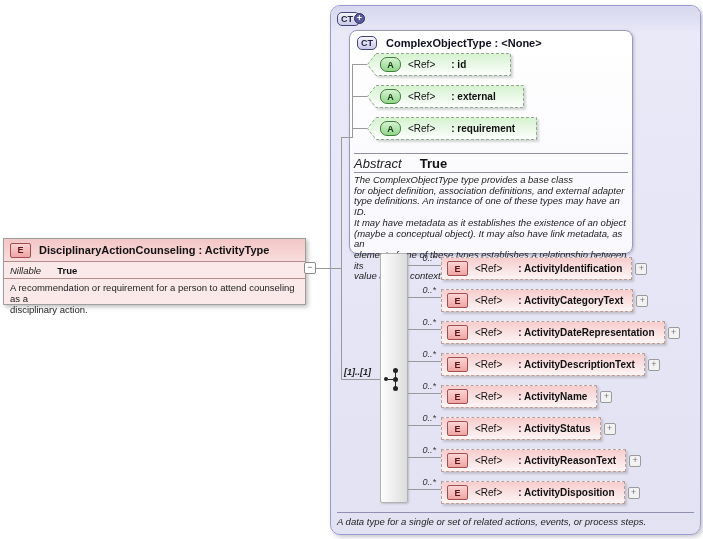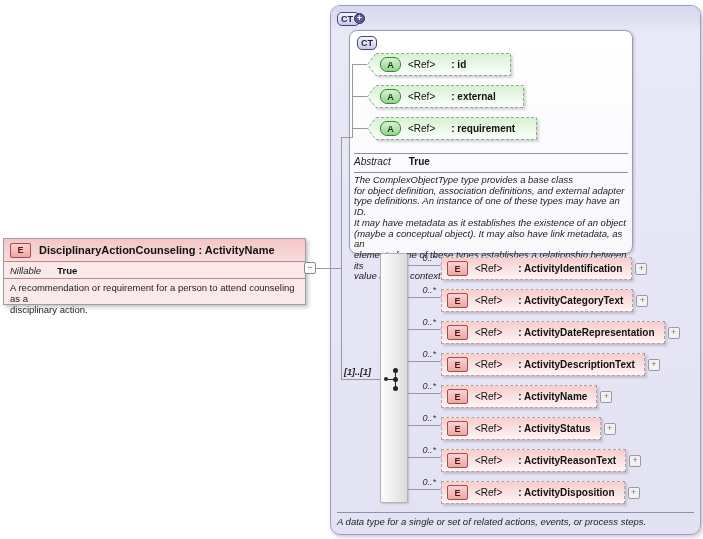--- a/index.html
+++ b/index.html
@@ -61,21 +61,21 @@
   .outer-footer{position:absolute;left:6px;top:510px;width:358px;font-size:9.5px;font-style:italic;
           color:#222;}
 
   
   .inner-box{position:absolute;left:18px;top:24px;width:284px;height:224px;box-sizing:border-box;
           background:linear-gradient(#ffffff,#f8f8fd);border:1px solid #9a9ab8;border-radius:8px;
           box-shadow:1px 1px 3px rgba(110,110,140,.4);}
   .inner-hdr{position:absolute;left:7px;top:5px;display:flex;align-items:center;gap:9px;}
   .inner-hdr .t{font-size:11px;font-weight:bold;color:#101020;}
   .sep{position:absolute;left:4px;width:274px;height:1px;background:#8f8fa8;}
-  .abs-row{position:absolute;left:4px;top:125px;font-size:10px;}
+  .abs-row{position:absolute;left:4px;top:125px;font-size:13px;}
   .abs-row .fl{font-style:italic;color:#222;}
   .abs-row .fv{font-weight:bold;margin-left:18px;color:#111;}
   .inner-desc{position:absolute;left:4px;top:144px;width:276px;font-size:9.5px;font-style:italic;
           color:#222;line-height:10.7px;}
 
   
   .attr-row{position:absolute;height:23px;display:flex;align-items:center;padding-left:13px;
           box-sizing:border-box;}
   .tag-svg{position:absolute;left:0;top:0;filter:drop-shadow(2px 2px 1px rgba(120,135,120,.35));}
   .tag-svg polygon{fill:url(#greenGrad);stroke:#93a893;stroke-width:1;stroke-dasharray:3 2;}
@@ -118,20 +118,21 @@
         <span>CT</span>
         <span class="plus-circle">+</span>
       </span>
     </div>
 
     <div class="inner-box">
       <div class="inner-hdr">
         <span class="ct-icon">
           <span>CT</span>
         </span>
+        <span class="t">ComplexObjectType : &lt;None&gt;</span>
       </div>
 
       <div class="sep" style="top:122px"></div>
       <div class="abs-row">
         <span class="fl">Abstract</span><span class="fv">True</span>
       </div>
       <div class="sep" style="top:141px"></div>
       <div class="inner-desc prewrap">The ComplexObjectType type provides a base class
 for object definition, association definitions, and external adapter
 type definitions. An instance of one of these types may have an ID.
@@ -166,21 +167,21 @@
       <polygon points="9,0.5 169.5,0.5 169.5,22.5 9,22.5 0.5,11.5"></polygon>
     </svg>
     <span class="a-icon" style="position:relative">A</span>
     <span class="ref">&lt;Ref&gt;</span>
     <span class="nm">: requirement</span>
   </div>
 
   <div class="left-box">
     <div class="hdr">
       <span class="e-icon">E</span>
-      <span class="t">DisciplinaryActionCounseling : ActivityName</span>
+      <span class="t">DisciplinaryActionCounseling : ActivityType</span>
     </div>
     <div class="facet">
       <span class="fl">Nillable</span>
       <span class="fv">True</span>
     </div>
     <div class="desc prewrap">A recommendation or requirement for a person to attend counseling as a
 disciplinary action.</div>
   </div>
 
   <div class="toggle" style="left:304px;top:262px;">−</div>

